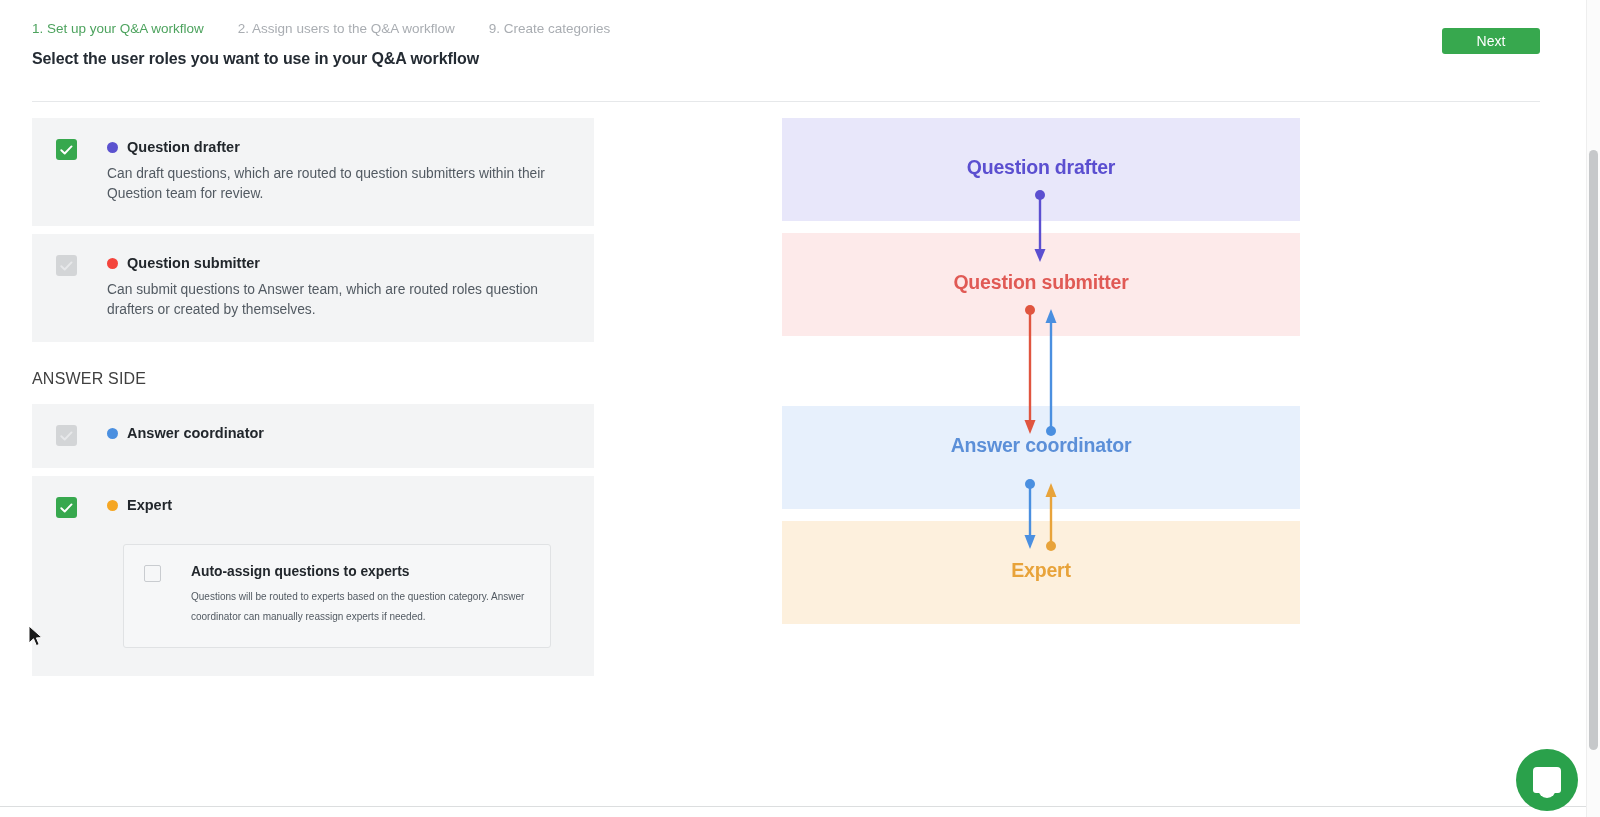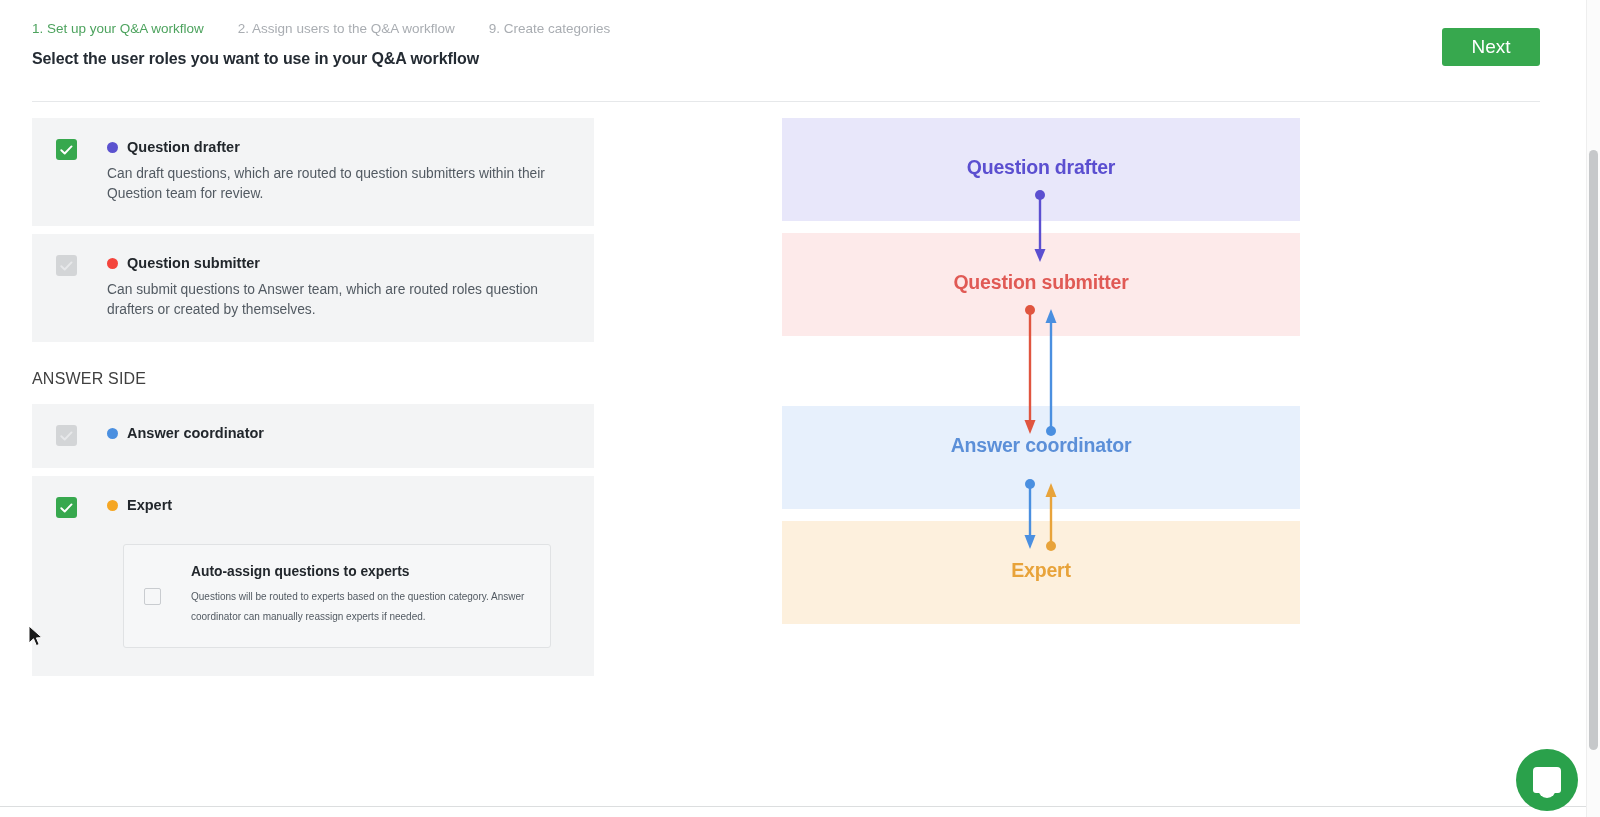--- a/index.html
+++ b/index.html
@@ -25,24 +25,24 @@
   .step.inactive { color: #a9adb2; }
 
   .page-title {
     position: absolute; left: 32px; top: 50px;
     font-size: 16px; font-weight: 700; color: #242b33;
     letter-spacing: -0.1px; white-space: nowrap;
   }
 
   .next-btn {
     position: absolute; right: 60px; top: 28px;
-    width: 98px; height: 38px;
+    width: 98px; height: 26px;
     background: #37a84e; color: #ffffff;
     border: none; border-radius: 3px;
-    font-size: 19px; font-family: "Liberation Sans", sans-serif;
+    font-size: 14px; font-family: "Liberation Sans", sans-serif;
     cursor: pointer;
     display: flex; align-items: center; justify-content: center;
   }
 
   .header-divider {
     position: absolute; left: 32px; top: 101px;
     width: 1508px; height: 1px; background: #e6e8ea;
   }
 
   
@@ -89,21 +89,21 @@
   }
 
   
   .sub-card {
     margin: 26px 0 0 67px;
     width: 428px;
     background: #f6f7f8;
     border: 1px solid #e0e2e4;
     border-radius: 3px;
     padding: 18px 20px 20px 20px;
-    display: flex; align-items: center;
+    display: flex; align-items: flex-start;
   }
   .sub-cbox {
     width: 17px; height: 17px; flex: 0 0 17px; margin-top: 2px;
     background: #f6f7f8; border: 1px solid #c9ccd0; border-radius: 2px;
     cursor: pointer;
   }
   .sub-body { margin-left: 30px; }
   .sub-title { font-size: 13.8px; font-weight: 700; color: #22272c; line-height: 18px; }
   .sub-desc { margin-top: 6px; font-size: 10px; line-height: 20px; color: #525a62; max-width: 344px; }
 

